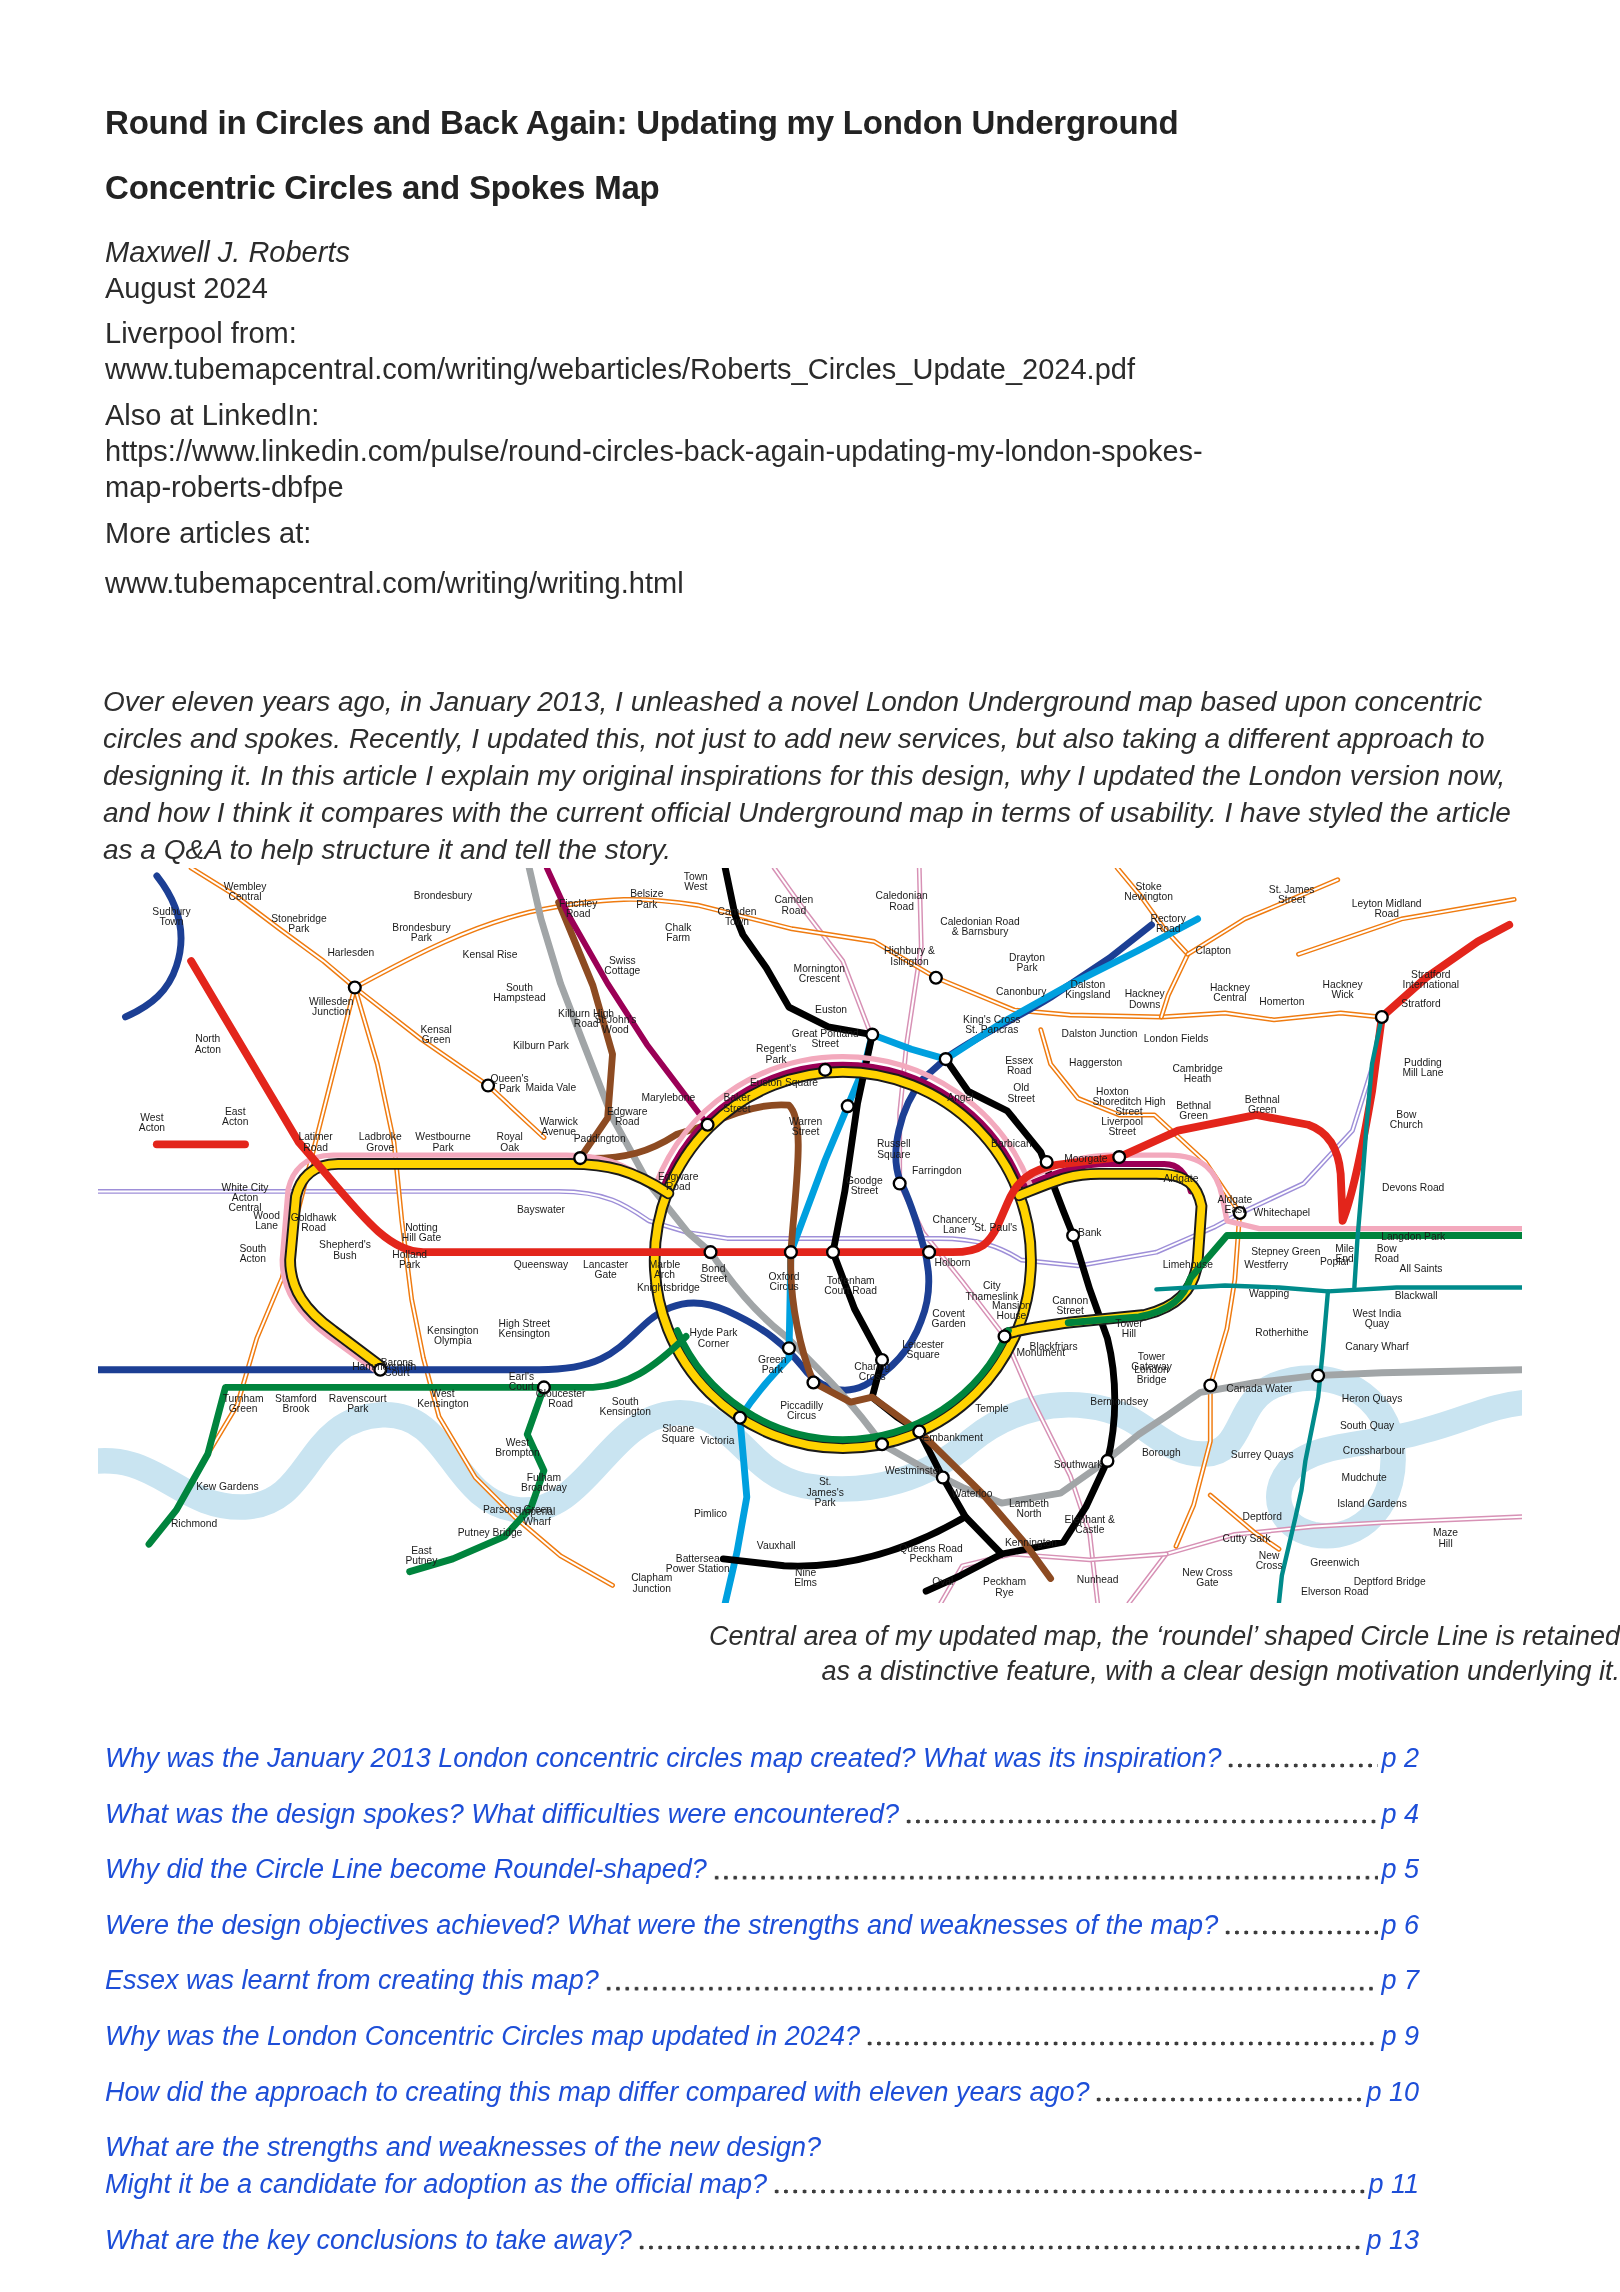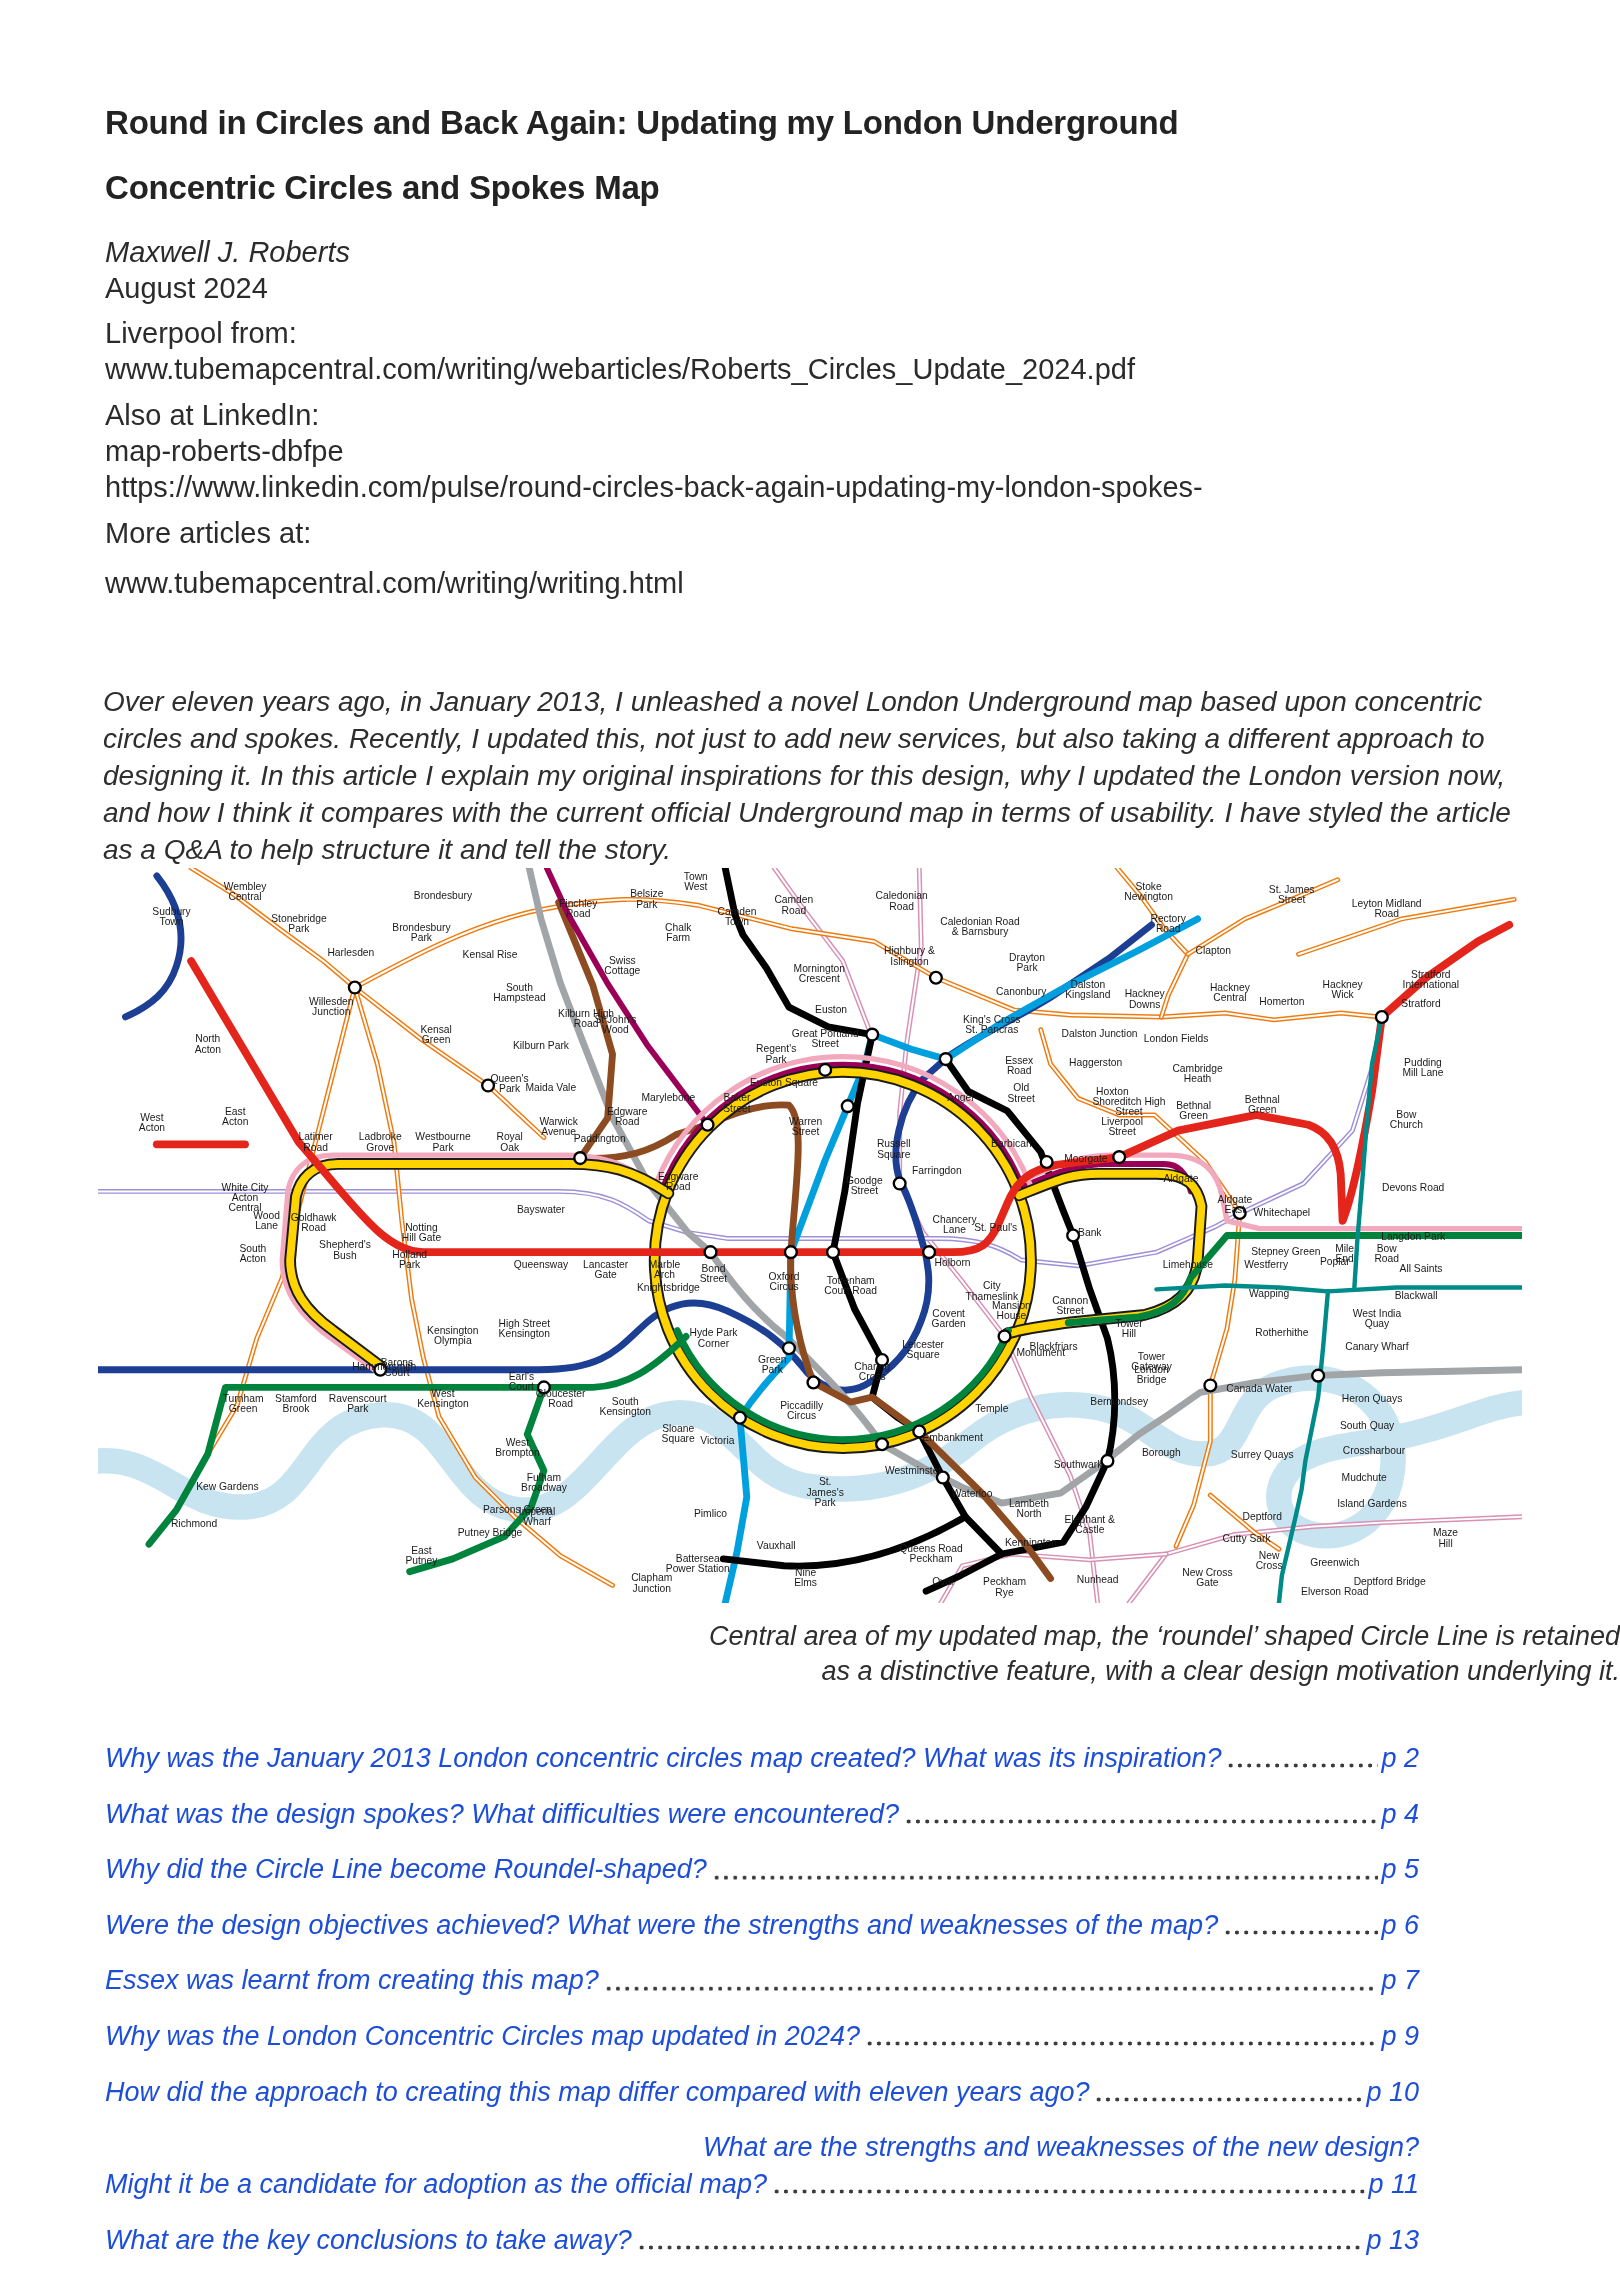--- a/index.html
+++ b/index.html
@@ -17,42 +17,42 @@
          font-style:italic;color:#2e2e2e;}
   
   .map-wrap{position:absolute;left:98px;top:868px;width:1424px;height:735px;background:#fff;}
   svg text{font-family:"Liberation Sans",sans-serif;font-size:10.5px;fill:#1a1a1a;}
   
   .caption{position:absolute;left:0;top:1619px;width:1620px;text-align:right;font-style:italic;
            font-size:27px;line-height:35px;color:#2e2e2e;}
   
   .toc{position:absolute;left:105px;top:1741px;width:1314px;font-size:27px;font-style:italic;color:#1d4ed8;}
   .toc-row{display:flex;align-items:flex-end;margin-bottom:20.6px;line-height:35px;}
-  .toc-line1{line-height:35px;margin-bottom:2px;text-align:right;}
+  .toc-line1{line-height:35px;margin-bottom:2px;}
   .toc-label{white-space:nowrap;}
   .dots{flex:1;height:10.8px;margin:0 3.9px 5.9px 4.9px;min-width:23.5px;
         background-image:radial-gradient(circle,#3b3b3b 1.8px,transparent 2.3px);
         background-size:9.3px 9.3px;background-repeat:repeat-x;background-position:0 2px;}
   .toc-page{white-space:nowrap;}
 </style>
 </head>
 <body>
 
 <div class="page">
 
   <div class="header">
     <h1 class="title">Round in Circles and Back Again: Updating my London Underground Concentric Circles and Spokes Map</h1>
     <div class="meta">
       <p class="author">Maxwell J. Roberts</p>
       <p>August 2024</p>
       <p class="m-gap">Liverpool from:</p>
       <p>www.tubemapcentral.com/writing/webarticles/Roberts_Circles_Update_2024.pdf</p>
       <p class="m-gap">Also at LinkedIn:</p>
+      <p>https://www.linkedin.com/pulse/round-circles-back-again-updating-my-london-spokes-</p>
       <p>map-roberts-dbfpe</p>
-      <p>https://www.linkedin.com/pulse/round-circles-back-again-updating-my-london-spokes-</p>
       <p class="m-gap">More articles at:</p>
       <p class="m-gap2">www.tubemapcentral.com/writing/writing.html</p>
     </div>
   </div>
 
   <div class="intro">Over eleven years ago, in January 2013, I unleashed a novel London Underground map based upon concentric circles and spokes. Recently, I updated this, not just to add new services, but also taking a different approach to designing it. In this article I explain my original inspirations for this design, why I updated the London version now, and how I think it compares with the current official Underground map in terms of usability. I have styled the article as a Q&amp;A to help structure it and tell the story.</div>
 
   <div class="map-wrap">
     <svg id="tube-map" width="1424" height="735" viewBox="0 0 1453 750" style="--thames: #C9E4F1; --nr: #D791B5; --eliz: #9E8FD8; --og: #EF7B10; --picc: #1C3F94; --jub: #A1A5A7; --vic: #00A0DF; --north: #000000; --bak: #8D4B22; --met: #9B0056; --hc: #F3A9BD; --circle: #FFD300; --dist: #00843D; --cent: #E3251B; --dlr: #008B8B;">
 

